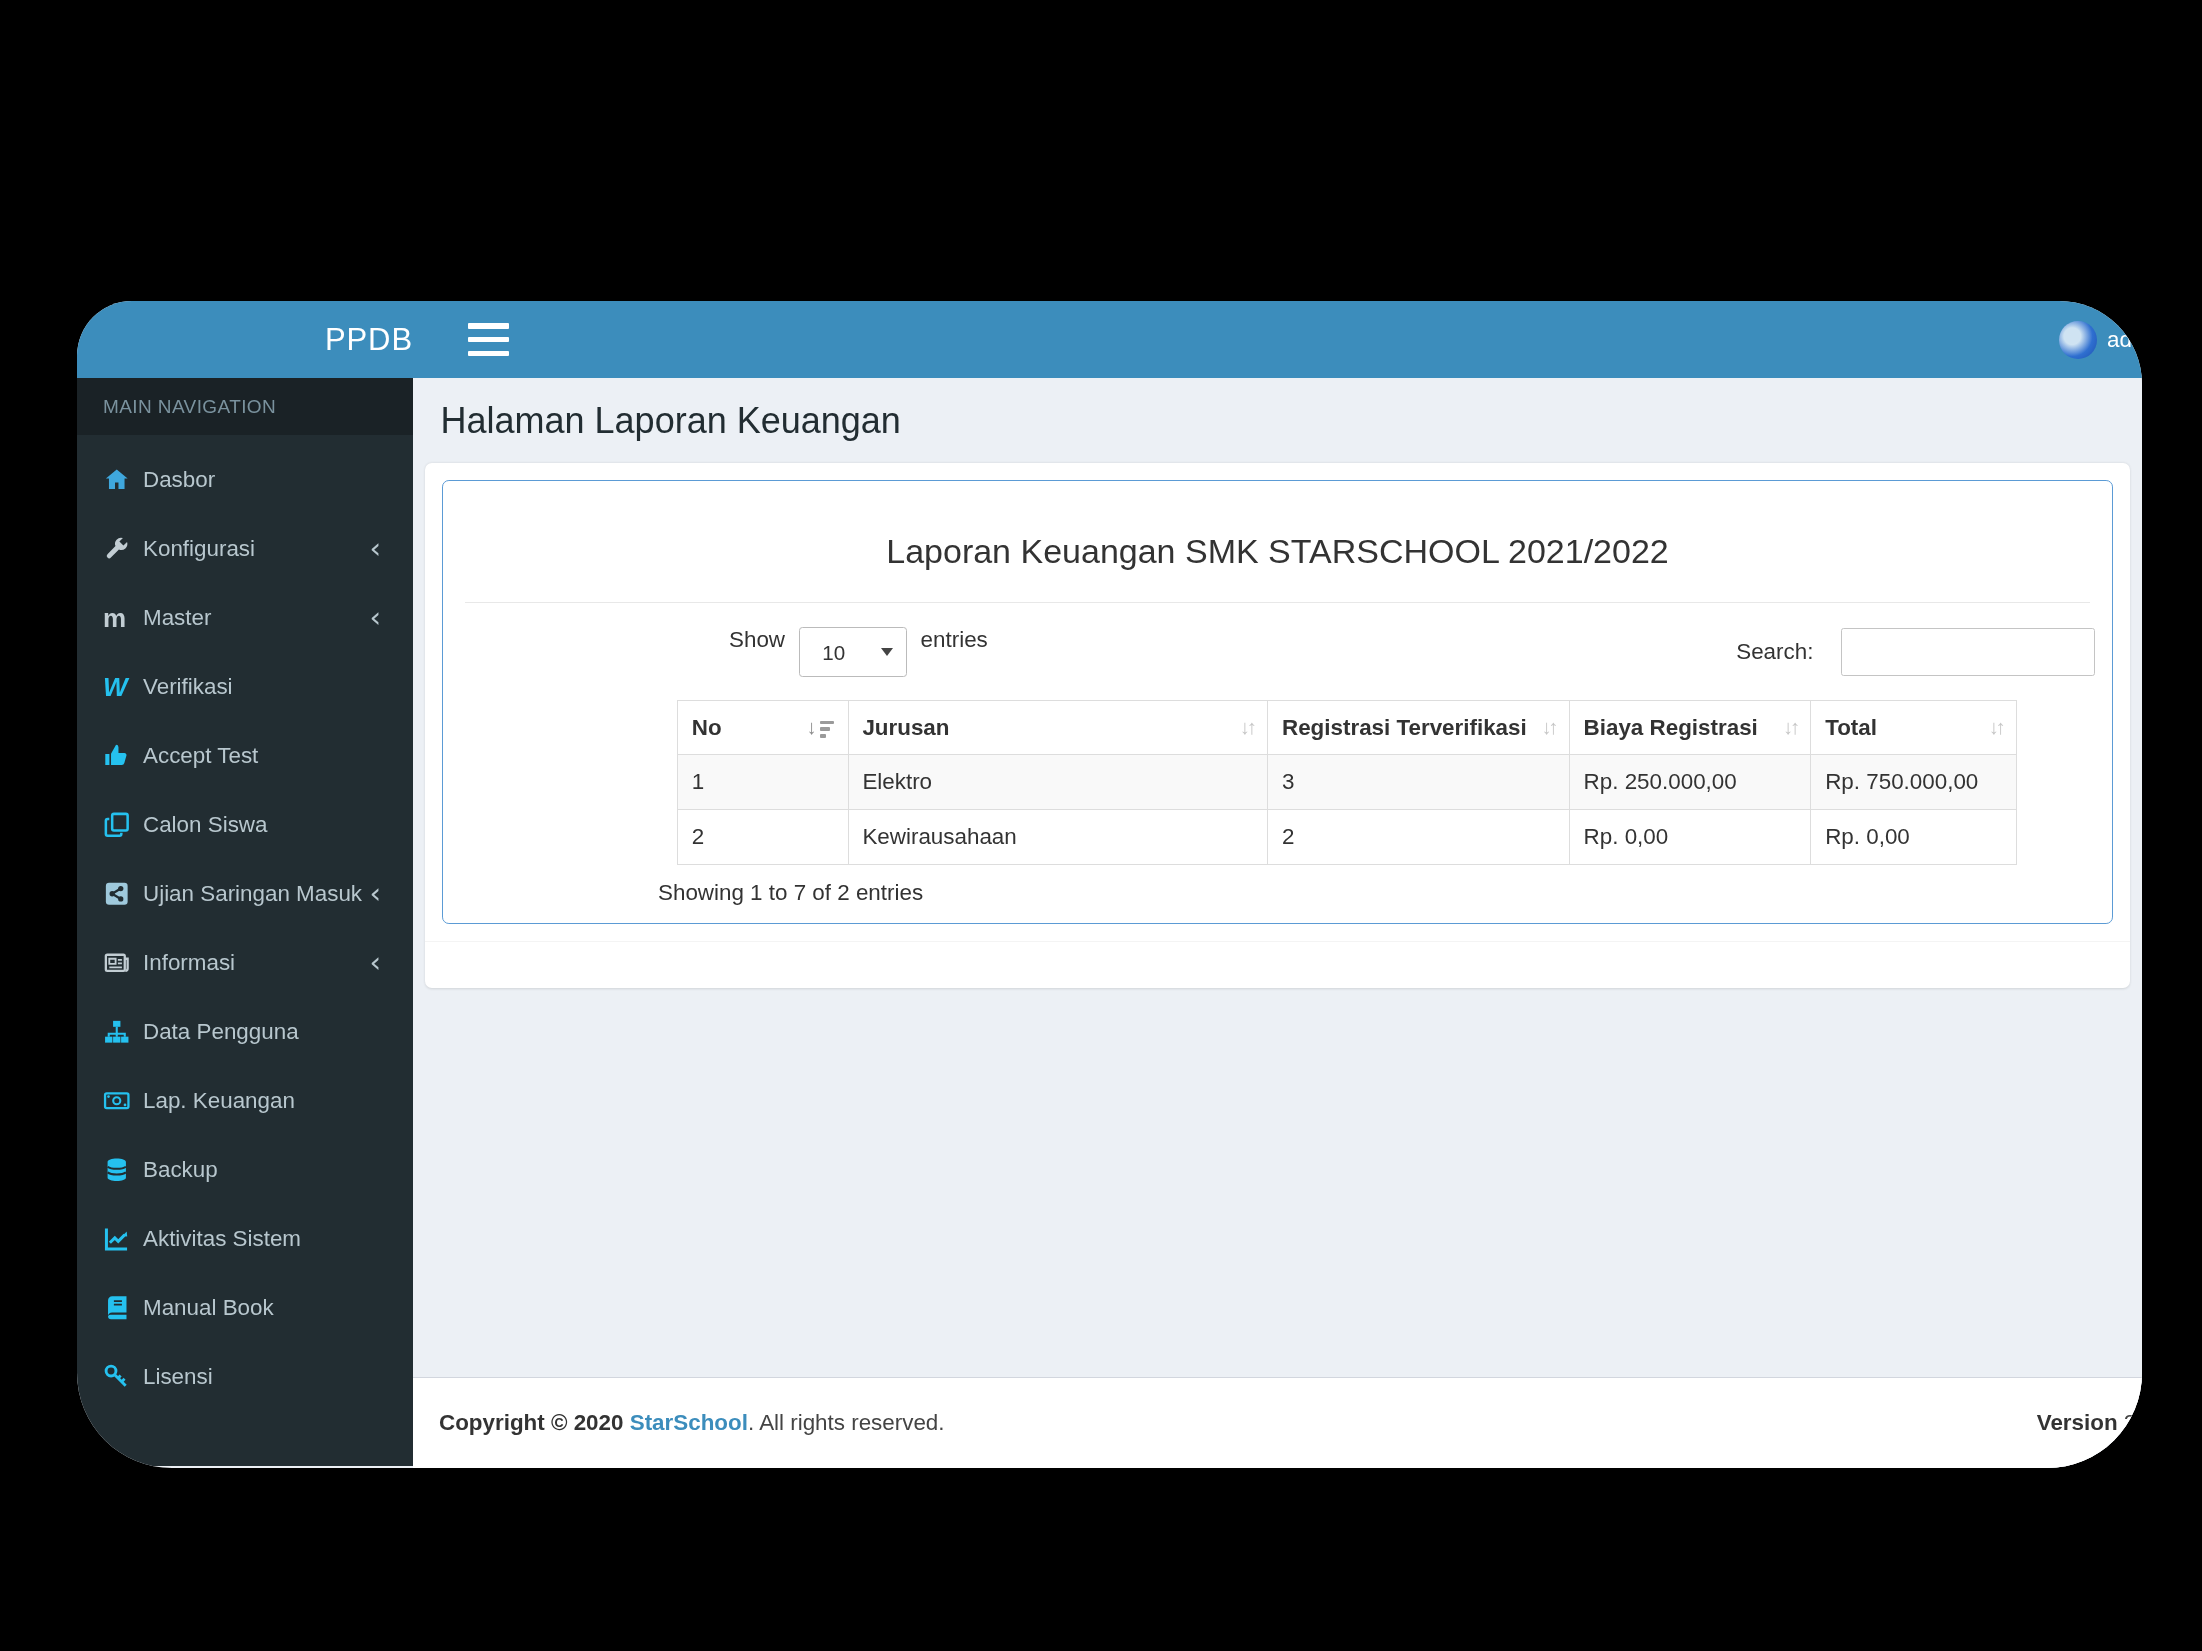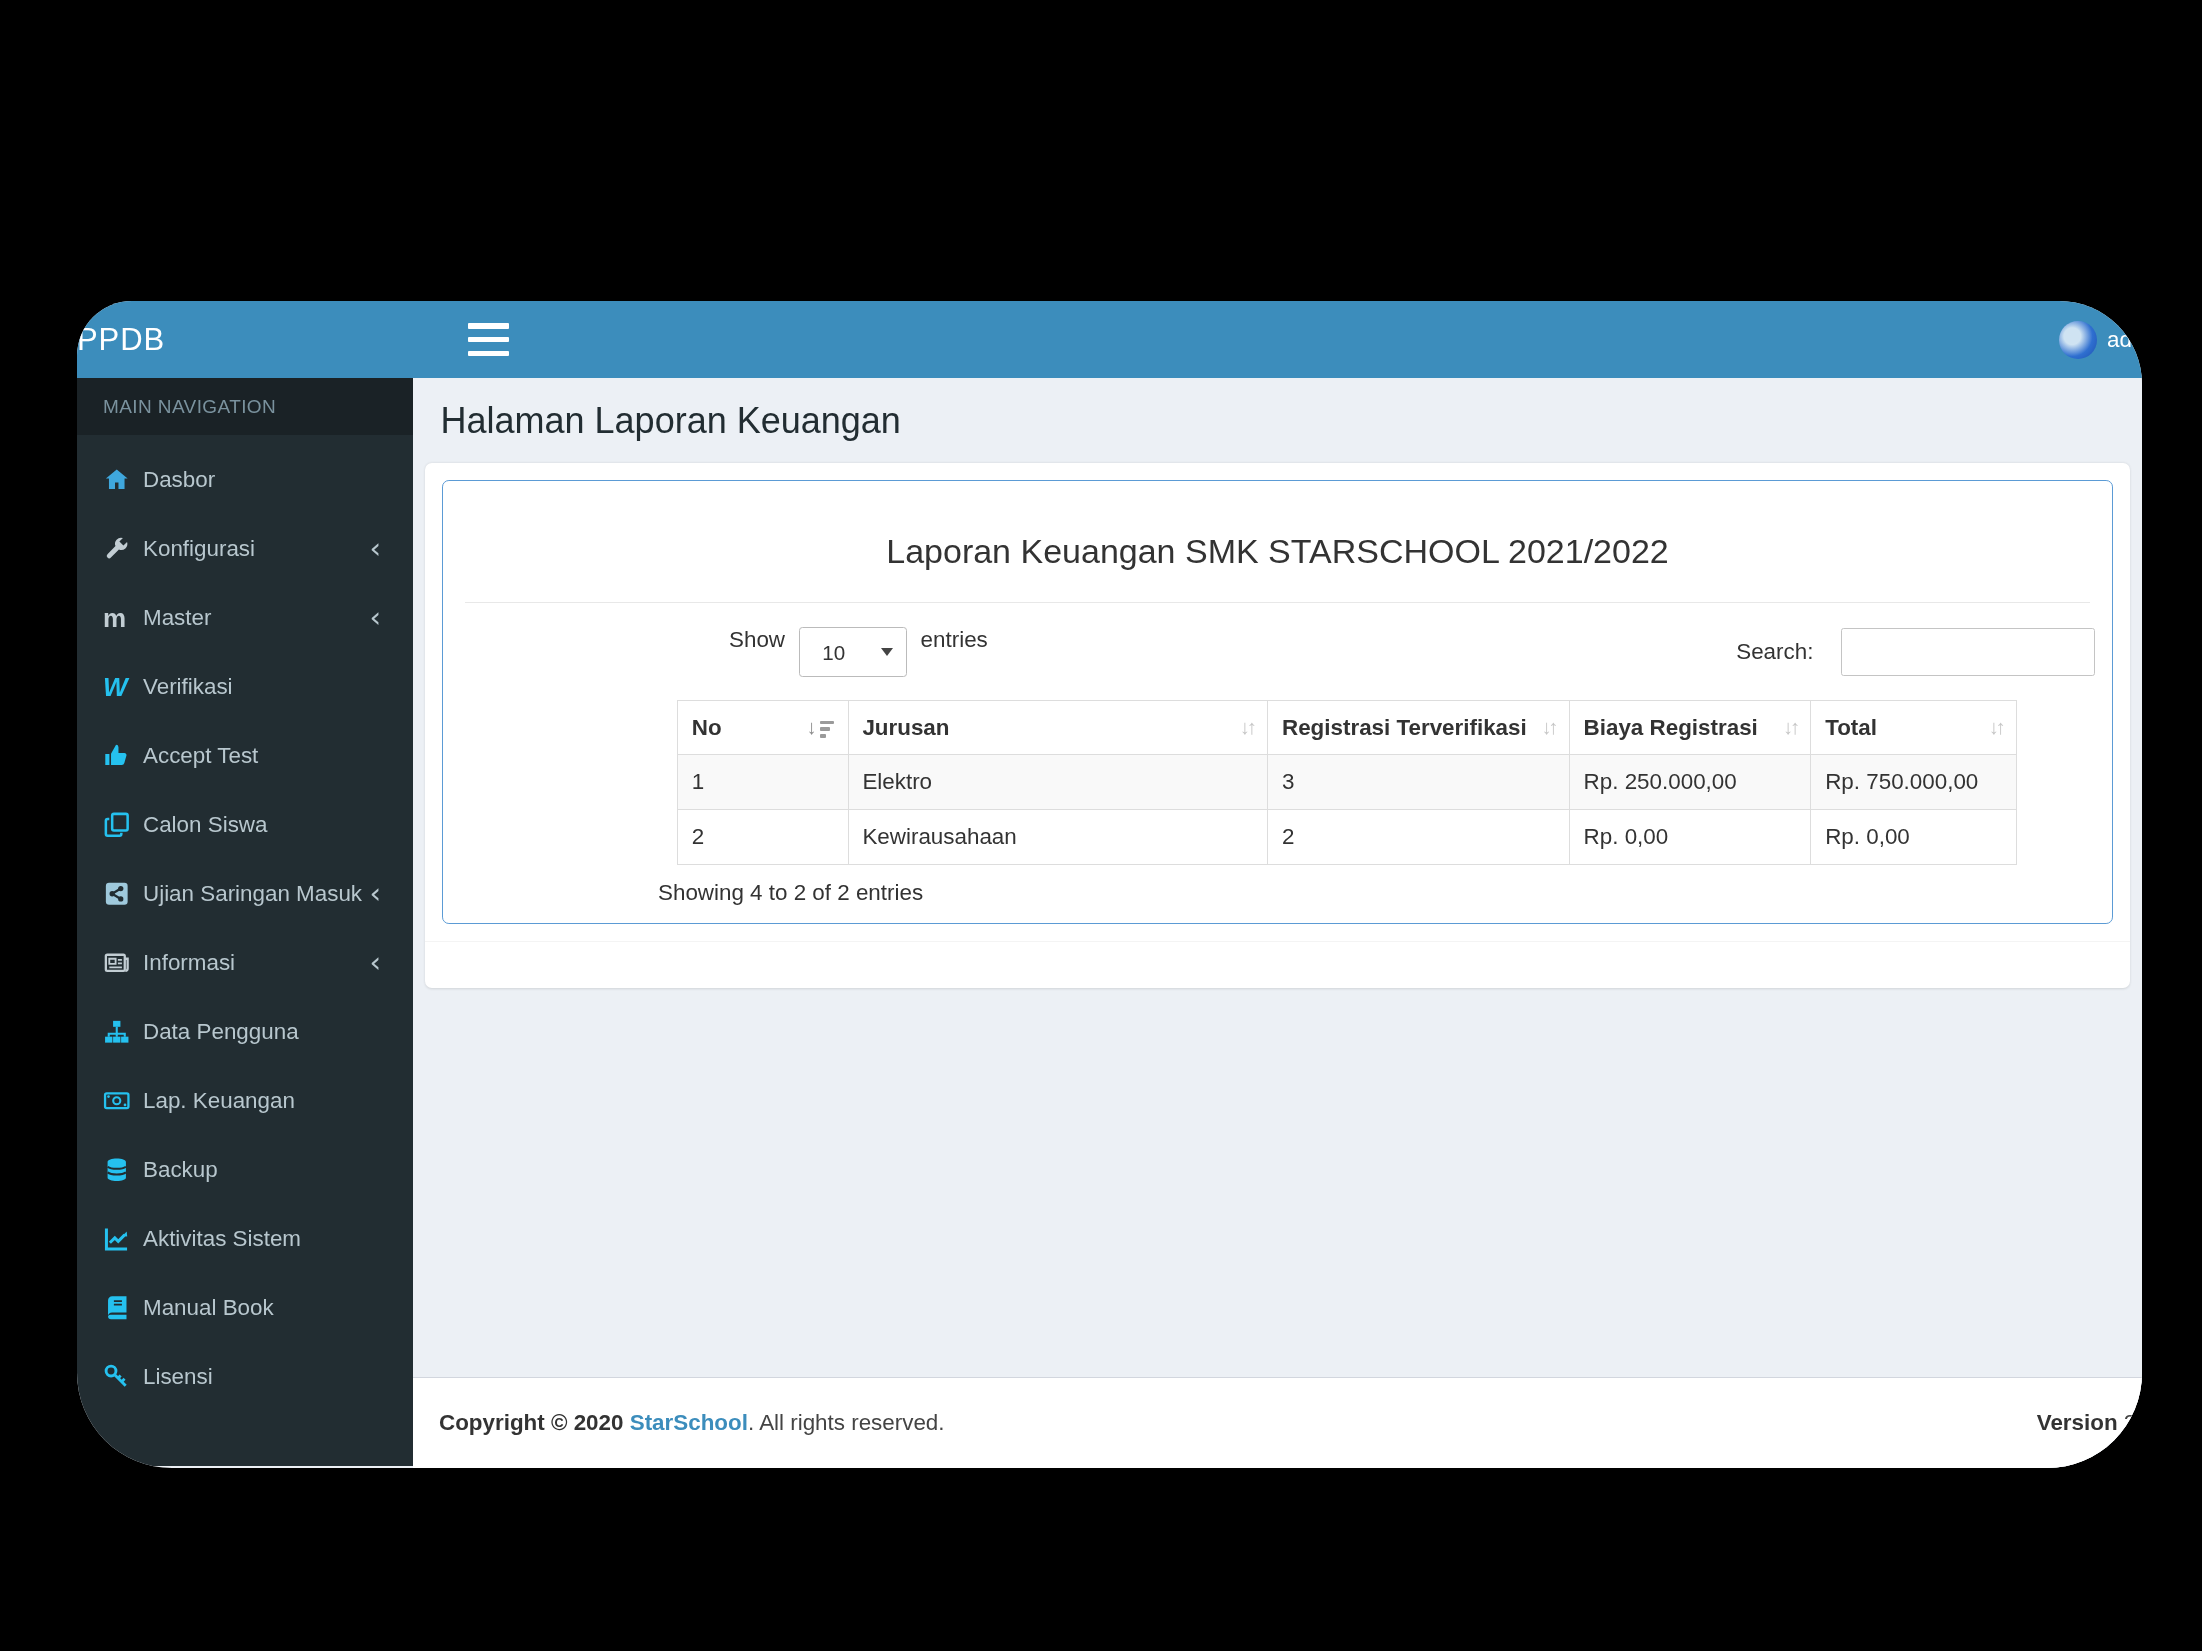--- a/index.html
+++ b/index.html
@@ -3,21 +3,21 @@
 <meta charset="utf-8">
 <style>
   html,body{margin:0;padding:0;background:#000;}
   .stage{position:relative;width:2203px;height:1652px;background:#000;overflow:hidden;
          font-family:"Liberation Sans","DejaVu Sans",sans-serif;}
   .window{position:absolute;left:77px;top:301px;width:2065px;height:1167px;
           border-radius:55px 83px 95px 95px;overflow:hidden;background:#ecf0f5;}
 
   
   .topbar{position:absolute;left:0;top:0;right:0;height:77px;display:flex;}
-  .logo{width:336px;height:77px;background:#3c8dbc;display:flex;align-items:center;justify-content:flex-start;
+  .logo{width:336px;height:77px;background:#3c8dbc;display:flex;align-items:center;justify-content:flex-end;
         color:#fff;font-size:31px;letter-spacing:0.9px;}
   .navbar{flex:1;background:#3c8dbc;position:relative;}
   .hamburger{position:absolute;left:55px;top:22.4px;width:41px;height:33px;display:flex;
              flex-direction:column;justify-content:space-between;cursor:pointer;}
   .hamburger div{height:5.2px;background:#fff;border-radius:0.9px;}
   .topbar-user{position:absolute;right:-26px;top:0;height:77px;display:flex;align-items:center;gap:10.3px;}
   .avatar{width:38px;height:38px;border-radius:50%;
           background:radial-gradient(circle at 35% 40%,#cfe3f2 25%,#2f6fd0 60%,#1c4fae 100%);}
   .topbar-user span{color:#fff;font-size:22.4px;}
 
@@ -321,21 +321,21 @@
                       <td>2</td>
                       <td>Kewirausahaan</td>
                       <td>2</td>
                       <td>Rp. 0,00</td>
                       <td>Rp. 0,00</td>
                     </tr>
                   </tbody>
               </table>
 
               <div class="table-foot">
-                <div class="info">Showing 4 to 2 of 2 entries</div>
+                <div class="info">Showing 1 to 7 of 2 entries</div>
               </div>
             </div>
           </div>
         </div>
         <div class="box-footer"></div>
       </div>
 
       <div class="footer">
         <div>
           <b>Copyright © 2020</b>

